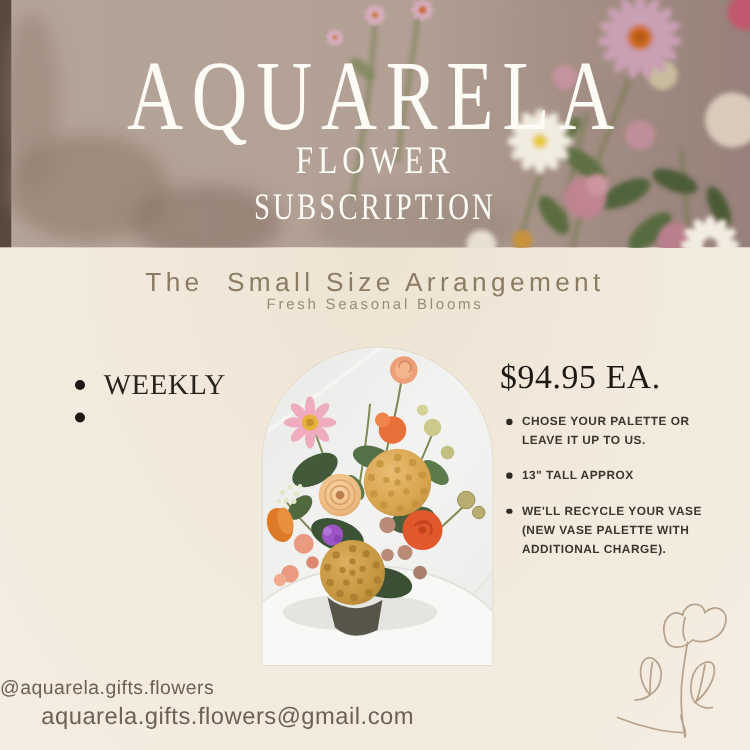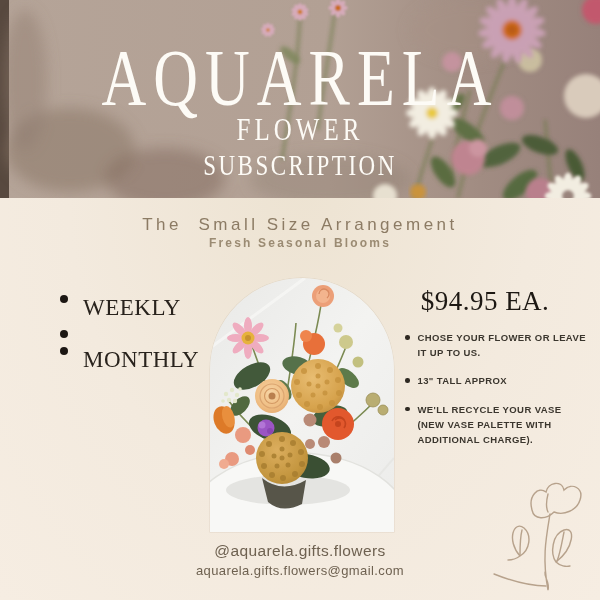--- a/index.html
+++ b/index.html
@@ -25,49 +25,49 @@
     position:absolute; top:112px; left:0; width:100%;
   }
   .brand-sub2 {
     font-family:"Liberation Serif", serif; font-size:23px; letter-spacing:2.5px;
     transform:scaleY(1.3); transform-origin:50% 0;
     position:absolute; top:149px; left:0; width:100%;
   }
   
   .intro-title {
     position:absolute; top:215px; left:0; width:100%; text-align:center;
-    color:#8c7b64; font-size:17px; letter-spacing:3.5px; white-space:pre-wrap;
+    color:#8c7b64; font-size:21px; letter-spacing:3.5px; white-space:pre-wrap;
   }
   .intro-sub {
     position:absolute; top:236px; left:0; width:100%; text-align:center;
-    color:#9b8b73; font-size:12px; letter-spacing:2.2px; font-weight:bold; white-space:pre-wrap;
+    color:#9b8b73; font-size:12px; letter-spacing:2.2px; font-weight:normal; white-space:pre-wrap;
   }
   
   .freq { position:absolute; left:60px; top:295px; color:#29231d;
     font-family:"Liberation Serif", serif; font-size:23px; letter-spacing:0.5px; }
-  .freq-item { display:flex; align-items:flex-start; margin-bottom:9px; }
+  .freq-item { display:flex; align-items:center; margin-bottom:9px; }
   .freq-item .dot { width:8px; height:8px; border-radius:50%; background:#1c1713; margin-right:15px; flex:none; }
   
   .arch {
     position:absolute; left:210px; top:278px; width:184px; height:254px;
     border-radius:92px 92px 0 0; overflow:hidden;
     box-shadow:0 0 0 0.5px rgba(190,175,155,.35);
   }
   
   .price {
-    position:absolute; left:400px; top:286px; width:170px; text-align:center;
+    position:absolute; left:400px; top:286px; width:170px; 
     font-family:"Liberation Serif", serif; font-size:27px; color:#1d1813; letter-spacing:0.5px;
   }
   .details { position:absolute; left:405px; top:330px; width:182px; color:#3b362e; }
   .detail-item { display:flex; margin-bottom:13px; font-size:9.5px; letter-spacing:0.4px; line-height:1.6; font-weight:bold; }
   .detail-item .dot { width:4.5px; height:4.5px; border-radius:50%; background:#2e2922; margin:5px 8px 0 0; flex:none; }
   
-  .contact { position:absolute; left:0; top:542px; width:600px; text-align:center; color:#6e6150; }
+  .contact { position:absolute; left:0; top:542px; width:600px; color:#6e6150; }
   .contact .ig { font-size:15.5px; letter-spacing:0.4px; }
-  .contact .mail { font-size:13px; letter-spacing:0.4px; margin-top:3px; }
+  .contact .mail { font-size:19px; letter-spacing:0.4px; margin-top:3px;padding-left:33px; }
   
   .lineart { position:absolute; right:6px; bottom:2px; }
 </style>
 </head>
 <body>
 
 <div class="page">
 
   <div class="header">
     <svg width="600" height="198" viewBox="0 0 600 198">
@@ -259,24 +259,20 @@
   <div class="intro-title">The  Small Size Arrangement</div>
   <div class="intro-sub">Fresh Seasonal Blooms</div>
 
   <div class="freq">
     <div class="freq-item">
       <span class="dot"></span>
       <span>WEEKLY</span>
     </div>
     <div class="freq-item">
       <span class="dot"></span>
-    </div>
-    <div class="freq-item">
-      <span class="dot"></span>
-      <span>MONTHLY</span>
     </div>
   </div>
 
   <div class="arch">
     <svg width="184" height="254" viewBox="0 0 184 254">
       <defs>
         <linearGradient id="pbg" x1="0" y1="0" x2="1" y2="1">
           <stop offset="0" stop-color="#e9e9e7"></stop>
           <stop offset="0.5" stop-color="#f3f3f1"></stop>
           <stop offset="1" stop-color="#ececea"></stop>
@@ -455,21 +451,21 @@
 
       <path d="M52 200 Q72 216 96 202 L92 226 Q72 236 58 224 Z" fill="#474538" opacity="0.9"></path>
     </svg>
   </div>
 
   <div class="price">$94.95 EA.</div>
 
   <div class="details">
     <div class="detail-item">
       <span class="dot"></span>
-      <span>CHOSE YOUR FLOWER OR LEAVE IT UP TO US.</span>
+      <span>CHOSE YOUR PALETTE OR LEAVE IT UP TO US.</span>
     </div>
     <div class="detail-item">
       <span class="dot"></span>
       <span>13" TALL APPROX</span>
     </div>
     <div class="detail-item">
       <span class="dot"></span>
       <span>WE'LL RECYCLE YOUR VASE (NEW VASE PALETTE WITH ADDITIONAL CHARGE).</span>
     </div>
   </div>

